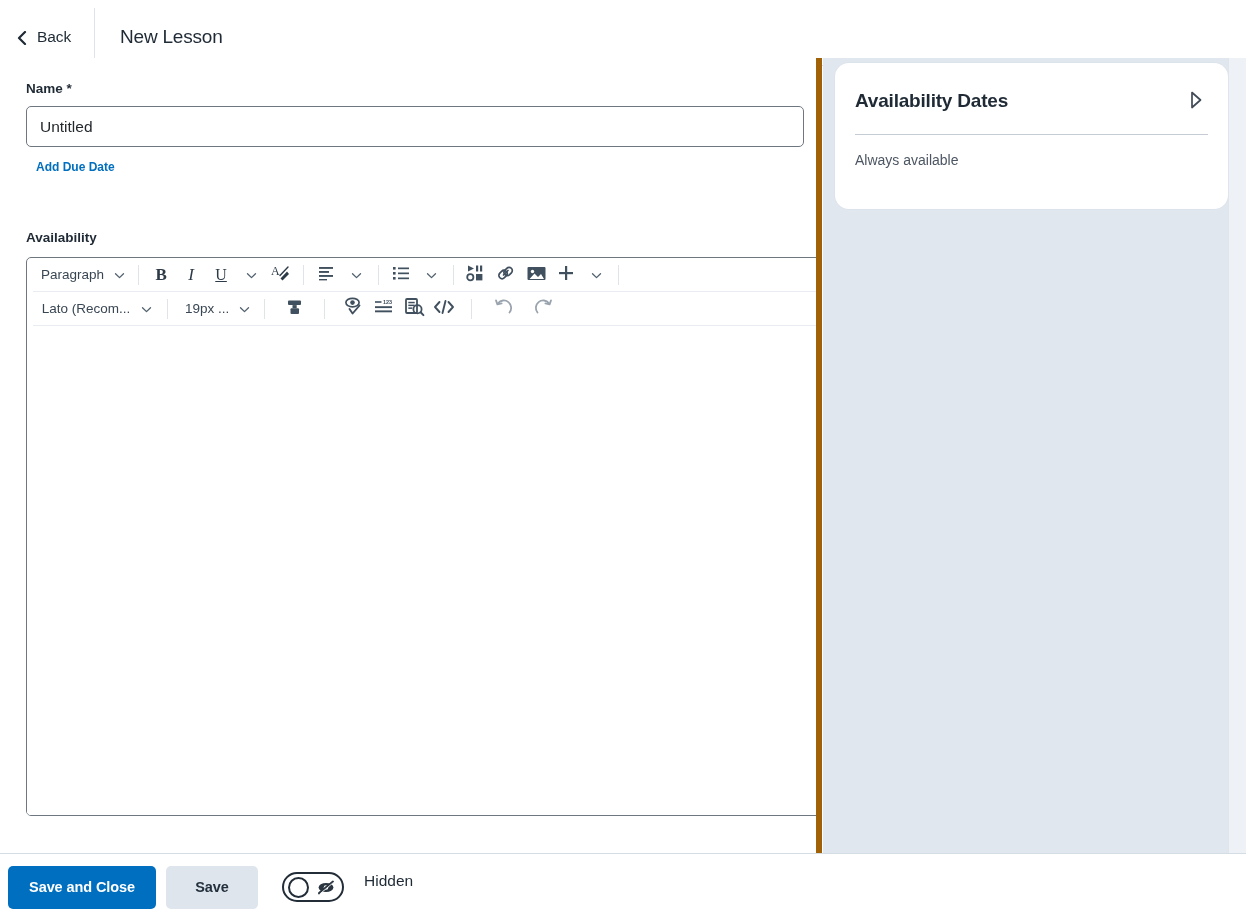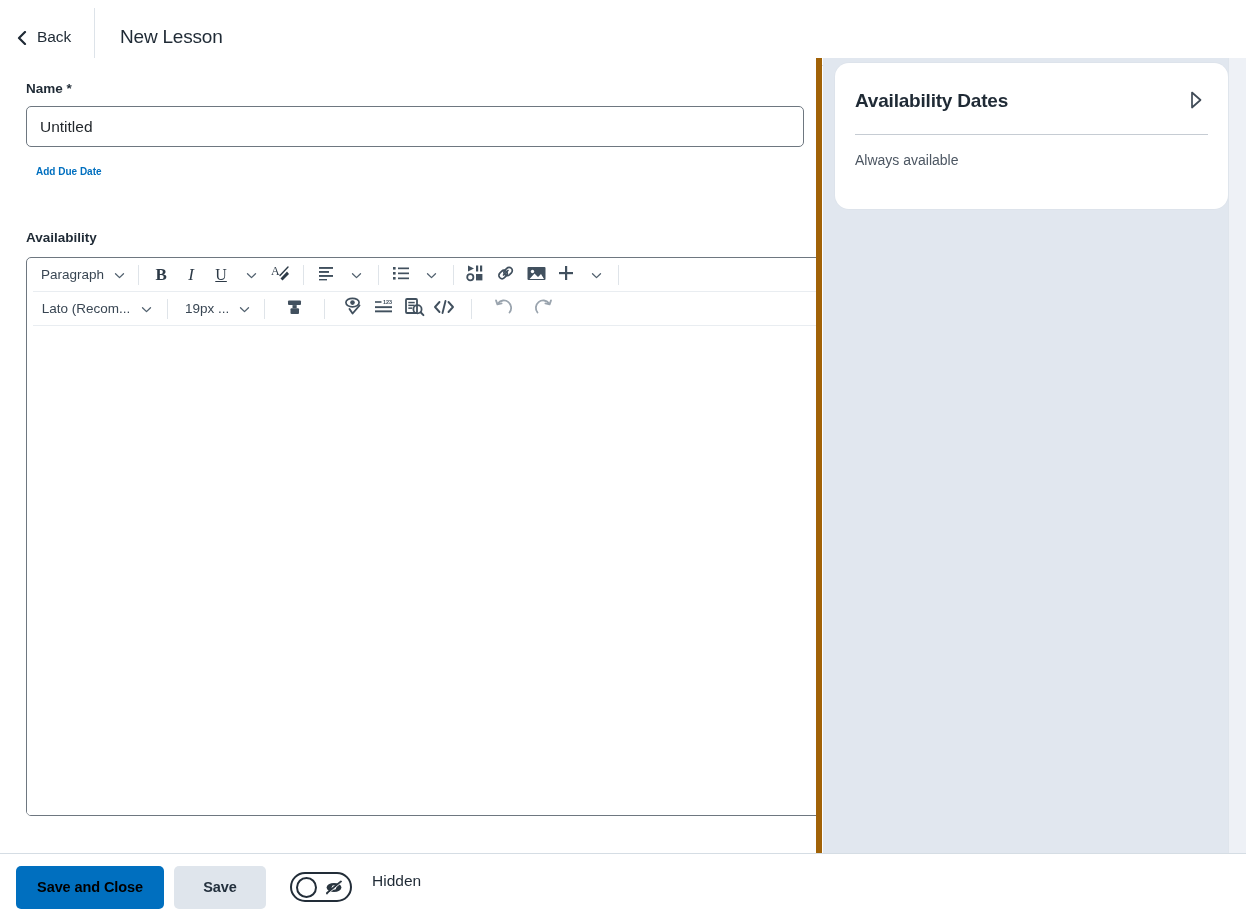--- a/index.html
+++ b/index.html
@@ -113,22 +113,22 @@
     background: #ffffff;
     padding: 0 13px;
     font-size: 15.5px;
     color: #23282d;
     font-family: "Liberation Sans", sans-serif;
     outline: none;
   }
 
   .add-due-date {
     position: absolute;
-    left: 36px; top: 108px;
-    font-size: 10px;
+    left: 36px; top: 102px;
+    font-size: 12px;
     font-weight: bold;
     color: #006fbf;
     cursor: pointer;
     background: none;
     border: none;
     padding: 0;
     font-family: "Liberation Sans", sans-serif;
   }
 
   .desc-label {
@@ -271,23 +271,22 @@
     border: none;
     border-radius: 5px;
     font-size: 14.5px;
     font-weight: bold;
     cursor: pointer;
     font-family: "Liberation Sans", sans-serif;
     letter-spacing: -0.1px;
   }
   .btn-primary {
     background: #006fbf;
-    color: #000000;
+    color: #ffffff;
     width: 148px;
-    margin-left: 8px;
   }
   .btn-secondary {
     background: #dfe5ec;
     color: #23303d;
     width: 92px;
   }
   .btn-cancel { width: 111px; }
 
   .toggle-wrap {
     display: flex;

